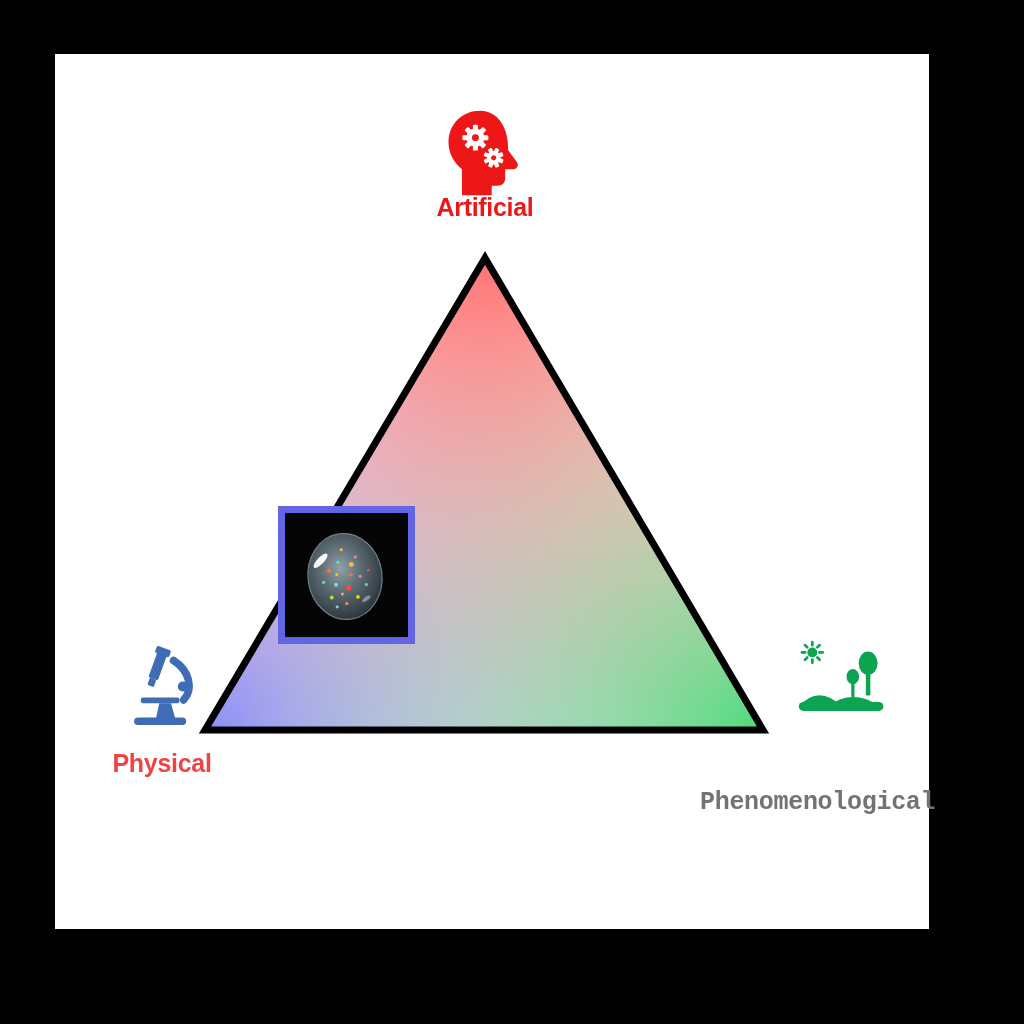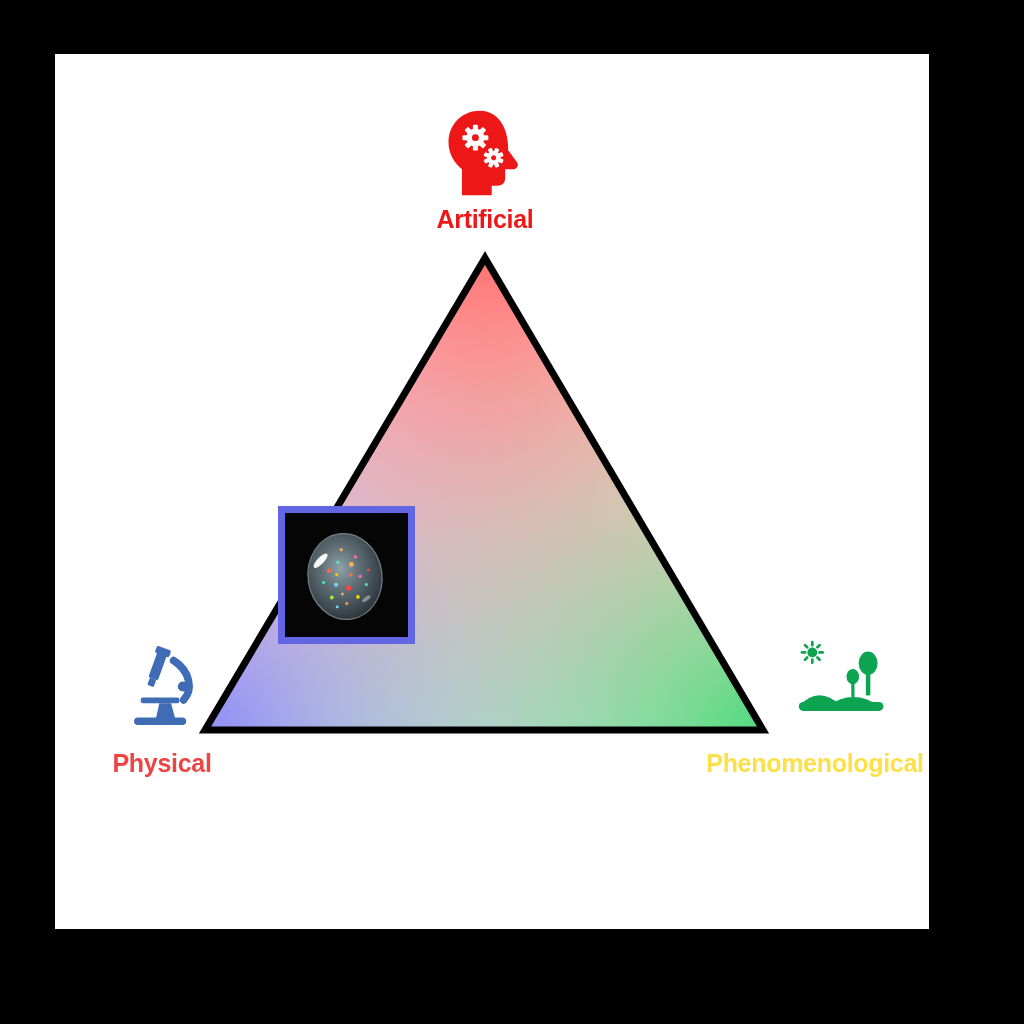--- a/index.html
+++ b/index.html
@@ -15,23 +15,23 @@
   .tri-svg{
     position:absolute;left:0;top:0;width:1024px;height:1024px;
   }
   .icon-box{position:absolute;}
   .icon-box svg{display:block;width:100%;height:100%;}
   .vertex-label{
     position:absolute;
     font-weight:bold;font-size:25px;line-height:30px;
     text-align:center;letter-spacing:-0.3px;
   }
-  .label-top{left:385px;top:204px;width:200px;color:#ee1717;}
+  .label-top{left:385px;top:192px;width:200px;color:#ee1717;}
   .label-left{left:82px;top:748px;width:160px;color:#ef4444;}
-  .label-right{left:700px;top:748px;width:230px;color:#fde047;}
+  .label-right{left:700px;top:788px;width:230px;color:#737373;font-family:Liberation Mono, monospace;}
   .marker-frame{
     position:absolute;left:278px;top:506px;width:137px;height:138px;
     box-sizing:border-box;border:7px solid #6366e3;background:#050505;
   }
   .marker-frame svg{display:block;width:100%;height:100%;}
 </style>
 </head>
 <body>
 
 <div class="canvas"></div>

